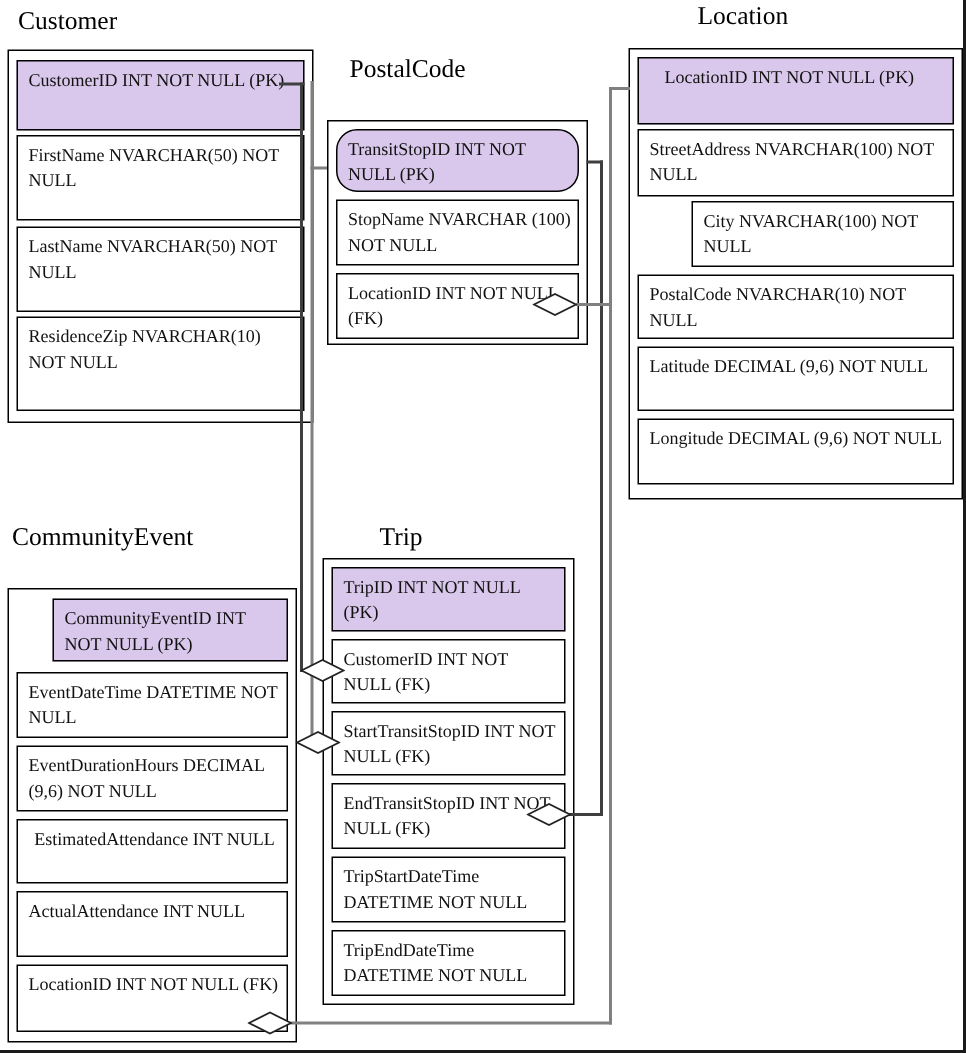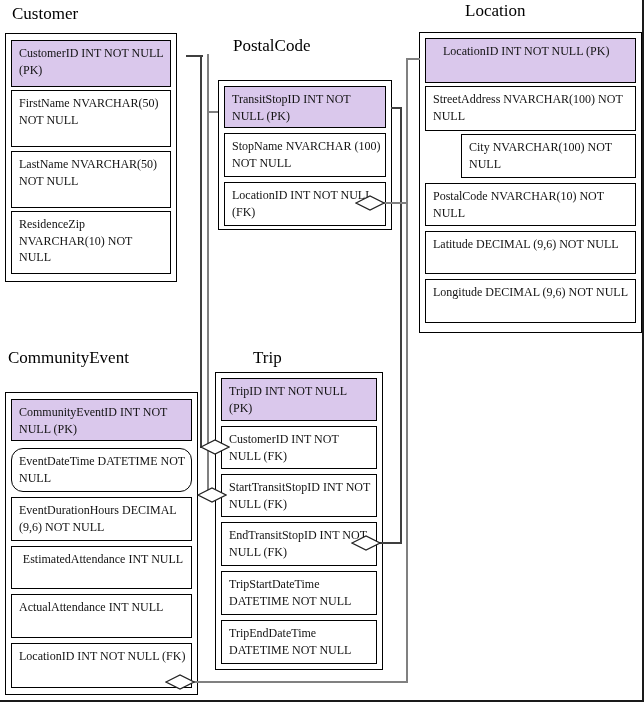--- a/index.html
+++ b/index.html
@@ -29,42 +29,42 @@
 <body>
 
 <div class="canvas">
 
   <div class="etitle" style="left:12px;top:6px">Customer</div>
   <div class="etitle" style="left:233px;top:38px">PostalCode</div>
   <div class="etitle" style="left:465px;top:3px">Location</div>
   <div class="etitle" style="left:8px;top:350px">CommunityEvent</div>
   <div class="etitle" style="left:253px;top:350px">Trip</div>
 
-  <div class="ebox" id="t-customer" style="left:5px;top:33px;width:172px;height:249px">
+  <div class="ebox" id="t-customer" style="left:5px;top:33px;width:204px;height:249px">
       <div class="cell pk" style="top: 6px; height: 47px;">CustomerID INT NOT NULL (PK)</div>
       <div class="cell" style="top: 56px; height: 57px;">FirstName NVARCHAR(50) NOT NULL</div>
       <div class="cell" style="top: 117px; height: 57px;">LastName NVARCHAR(50) NOT NULL</div>
       <div class="cell" style="top: 177px; height: 63px;">ResidenceZip NVARCHAR(10) NOT NULL</div>
     </div>
   <div class="ebox" id="t-transitstop" style="left:218px;top:80px;width:174px;height:150px">
-      <div class="cell pk" style="top: 5px; height: 42px;">TransitStopID INT NOT NULL (PK)</div>
+      <div class="cell pk" style="top: 5px; height: 42px; border-radius: 14px;">TransitStopID INT NOT NULL (PK)</div>
       <div class="cell" style="top: 52px; height: 44px;">StopName NVARCHAR (100) NOT NULL</div>
       <div class="cell" style="top: 101px; height: 44px;">LocationID INT NOT NULL (FK)</div>
     </div>
   <div class="ebox" id="t-location" style="left:419px;top:32px;width:223px;height:301px">
       <div class="cell pk" style="top: 5px; height: 45px; padding-left: 17px;">LocationID INT NOT NULL (PK)</div>
       <div class="cell" style="top: 53px; height: 45px;">StreetAddress NVARCHAR(100) NOT NULL</div>
       <div class="cell" style="top: 101px; height: 44px; margin-left: 36px;">City NVARCHAR(100) NOT NULL</div>
       <div class="cell" style="top: 150px; height: 43px;">PostalCode NVARCHAR(10) NOT NULL</div>
       <div class="cell" style="top: 198px; height: 43px;">Latitude DECIMAL (9,6) NOT NULL</div>
       <div class="cell" style="top: 246px; height: 44px;">Longitude DECIMAL (9,6) NOT NULL</div>
     </div>
   <div class="ebox" id="t-communityevent" style="left:5px;top:392px;width:193px;height:303px">
-      <div class="cell pk" style="top: 6px; height: 42px;">CommunityEventID INT NOT NULL (PK)</div>
-      <div class="cell" style="top: 55px; height: 44px; border-radius: 12px;">EventDateTime DATETIME NOT NULL</div>
+      <div class="cell pk" style="top: 6px; height: 42px; margin-left: 24px;">CommunityEventID INT NOT NULL (PK)</div>
+      <div class="cell" style="top: 55px; height: 44px;">EventDateTime DATETIME NOT NULL</div>
       <div class="cell" style="top: 104px; height: 44px;">EventDurationHours DECIMAL (9,6) NOT NULL</div>
       <div class="cell" style="top: 153px; height: 43px; text-align: center;">EstimatedAttendance INT NULL</div>
       <div class="cell" style="top: 201px; height: 44px;">ActualAttendance INT NULL</div>
       <div class="cell" style="top: 250px; height: 45px;">LocationID INT NOT NULL (FK)</div>
     </div>
   <div class="ebox" id="t-trip" style="left:215px;top:372px;width:168px;height:298px">
       <div class="cell pk" style="top: 5px; height: 43px;">TripID INT NOT NULL (PK)</div>
       <div class="cell" style="top: 53px; height: 43px;">CustomerID INT NOT NULL (FK)</div>
       <div class="cell" style="top: 101px; height: 43px;">StartTransitStopID INT NOT NULL (FK)</div>
       <div class="cell" style="top: 149px; height: 44px;">EndTransitStopID INT NOT NULL (FK)</div>

